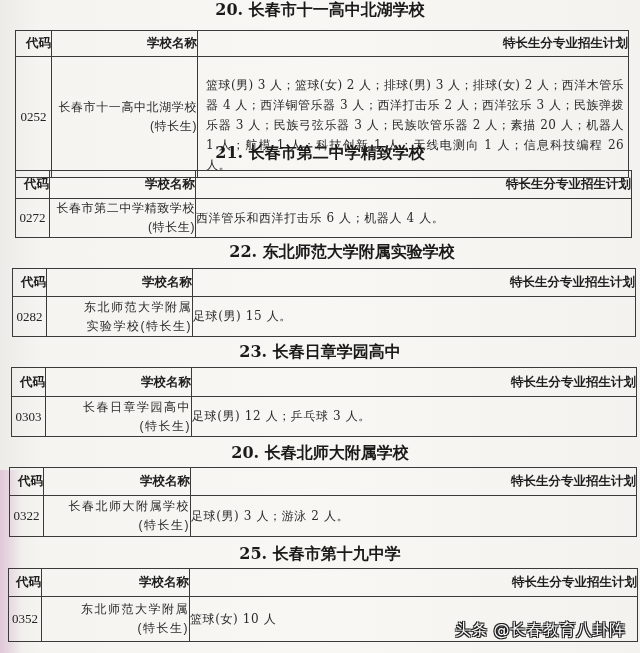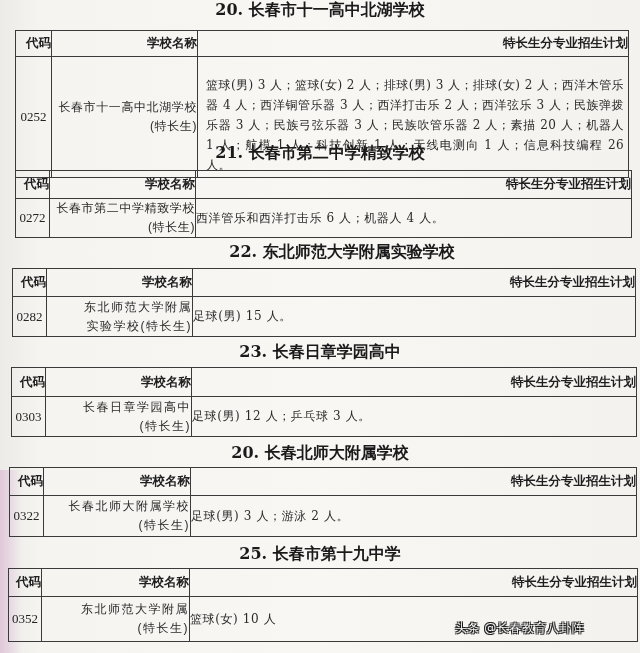--- a/index.html
+++ b/index.html
@@ -86,21 +86,21 @@
       padding: 18px 4px 2px 8px;
       text-align: justify;
       letter-spacing: 0.4px;
     }
     .name-line { display: block; white-space: nowrap; }
     .watermark {
       position: absolute;
       left: 455px;
       top: 620px;
       font-family: "DejaVu Sans", "Liberation Sans", sans-serif;
-      font-size: 12px;
+      font-size: 16px;
       color: #ffffff;
       text-shadow: 0 0 1px #111, 0 0 1px #111, 1px 1px 0 #222, -1px -1px 0 #222, 1px -1px 0 #222, -1px 1px 0 #222;
       letter-spacing: 0.5px;
       white-space: nowrap;
     }
   </style>
 </head>
 <body>
 
 <div class="page">

